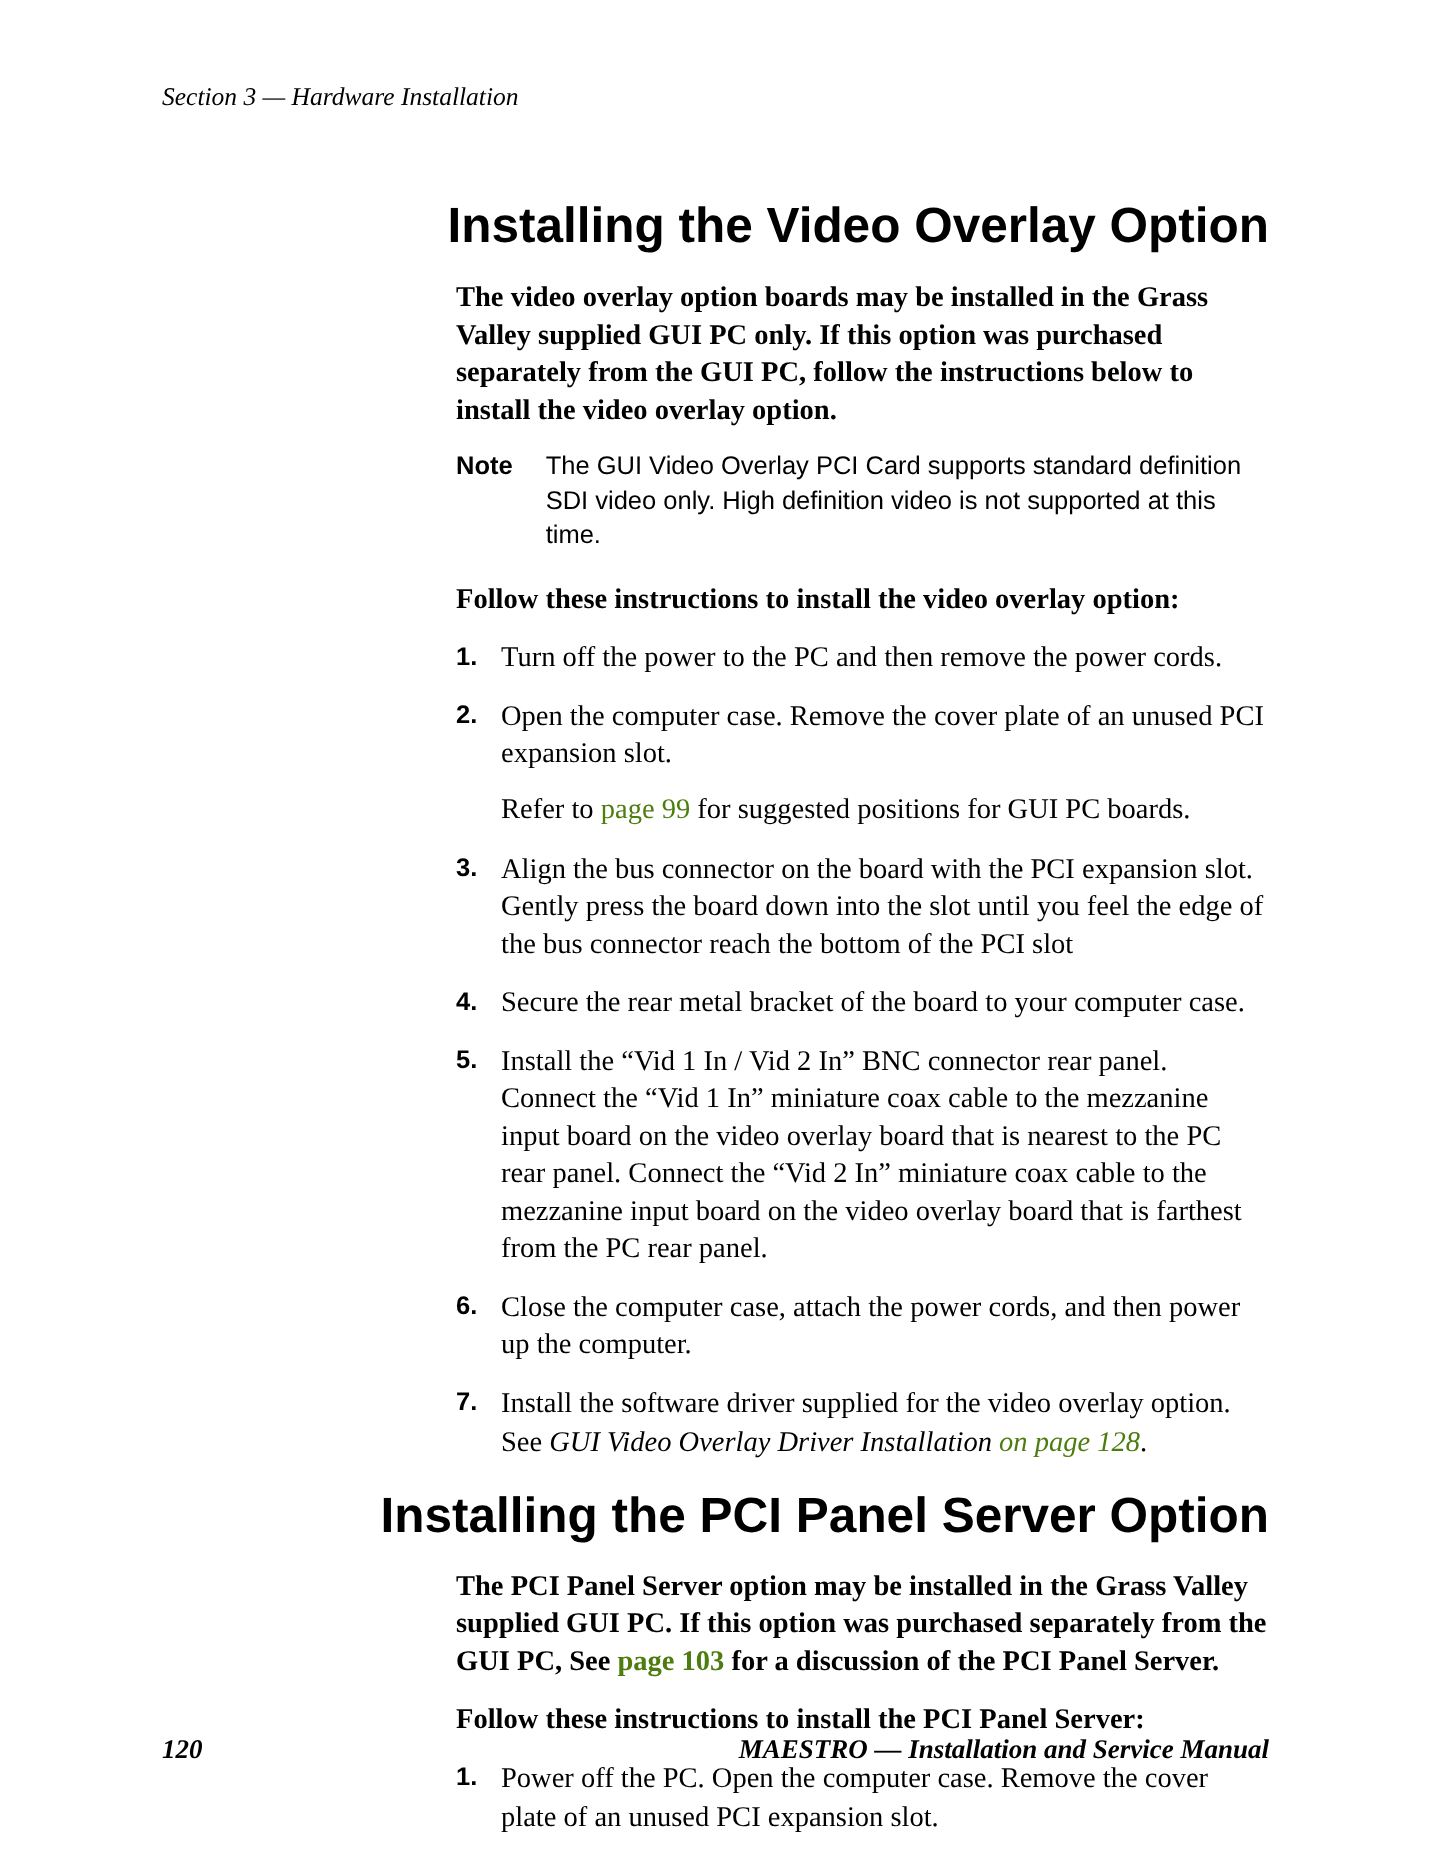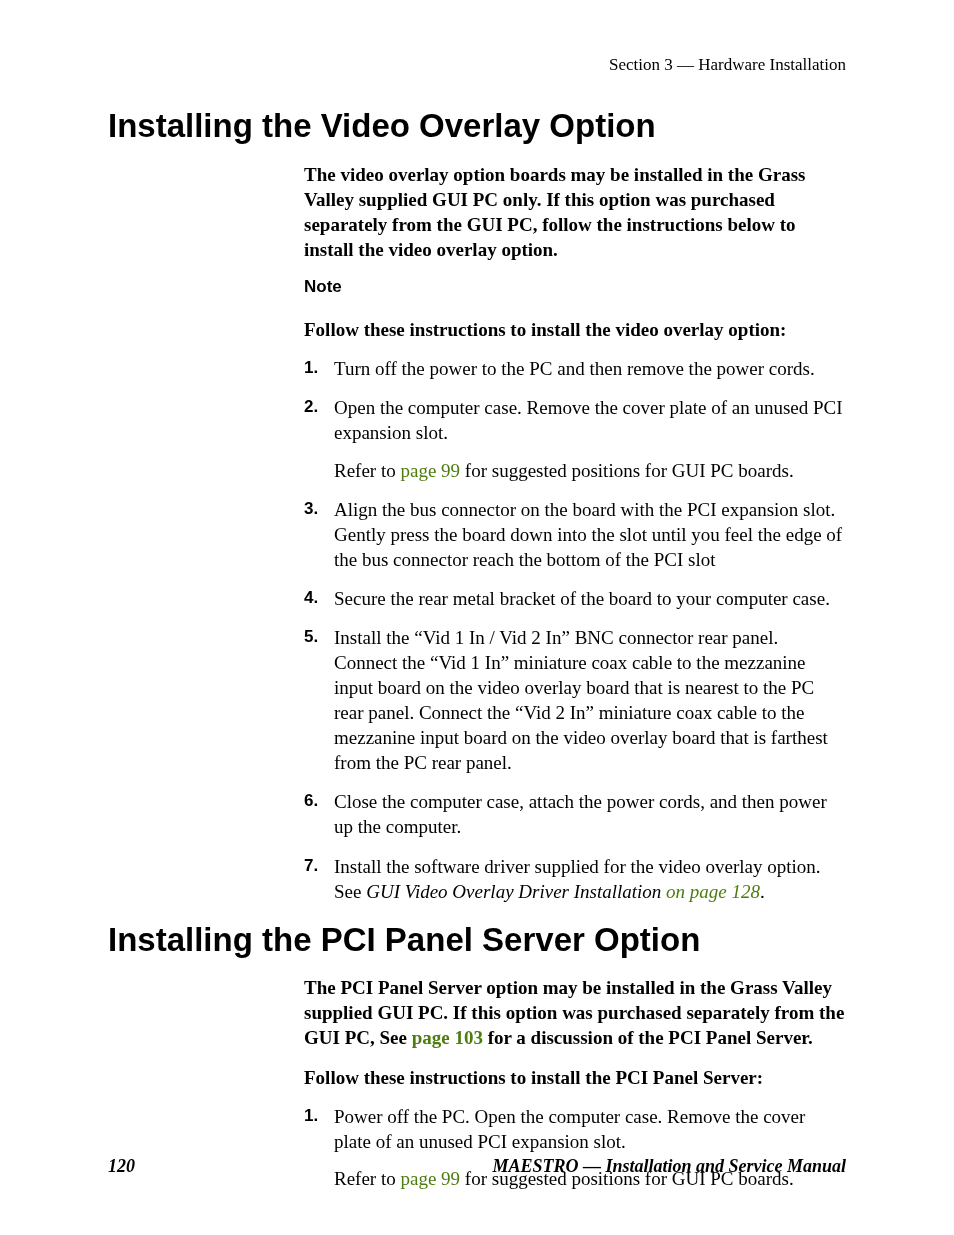--- a/index.html
+++ b/index.html
@@ -15,34 +15,35 @@
     line-height: 1.32;
   }
   .page {
     position: relative;
     width: 954px;
     height: 1235px;
     box-sizing: border-box;
     padding: 54px 108px 0 108px;
   }
   .running-head {
+    font-style: italic;
     font-size: 17px;
-    margin-bottom: 28px;
-    text-align: right;
+    margin-bottom: 52px;
   }
   .content-col {
     margin-left: 196px;
   }
   h1.sec {
     font-family: "Arial Narrow", Arial, "Helvetica Neue", Helvetica, sans-serif;
     font-stretch: condensed;
     font-weight: 700;
     font-size: 33px;
     letter-spacing: 0px;
     margin: 0 0 14px -196px;
+    text-align: right;
   }
   p { margin: 0 0 14px 0; font-weight: bold; }
   .note-row {
     display: flex;
     gap: 22px;
     font-family: Arial, Helvetica, sans-serif;
     font-size: 17px;
     margin: 6px 0 18px 0;
     line-height: 1.35;
   }
@@ -96,20 +97,21 @@
   <div class="running-head">Section 3 — Hardware Installation</div>
 
   <div class="content-col">
 
     <h1 class="sec">Installing the Video Overlay Option</h1>
 
     <p>The video overlay option boards may be installed in the Grass Valley sup­plied GUI PC only. If this option was purchased separately from the GUI PC, follow the instructions below to install the video overlay option.</p>
 
     <div class="note-row">
       <div class="note-label">Note</div>
+      <div class="note-body">The GUI Video Overlay PCI Card supports standard definition SDI video only. High definition video is not supported at this time.</div>
     </div>
 
     <p>Follow these instructions to install the video overlay option:</p>
 
     <ol class="steps">
       <li>
         <span>Turn off the power to the PC and then remove the power cords.</span>
       </li>
       <li>
         <span>Open the computer case. Remove the cover plate of an unused PCI expansion slot.</span>

